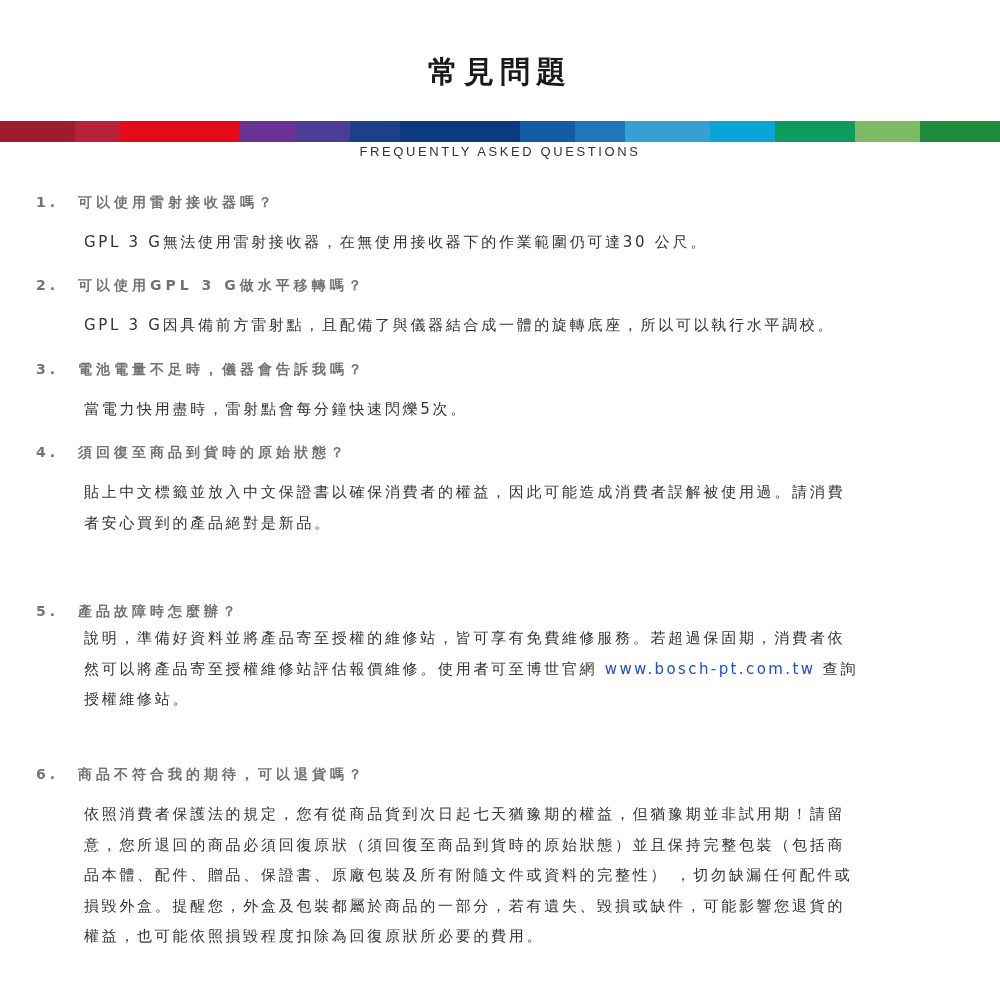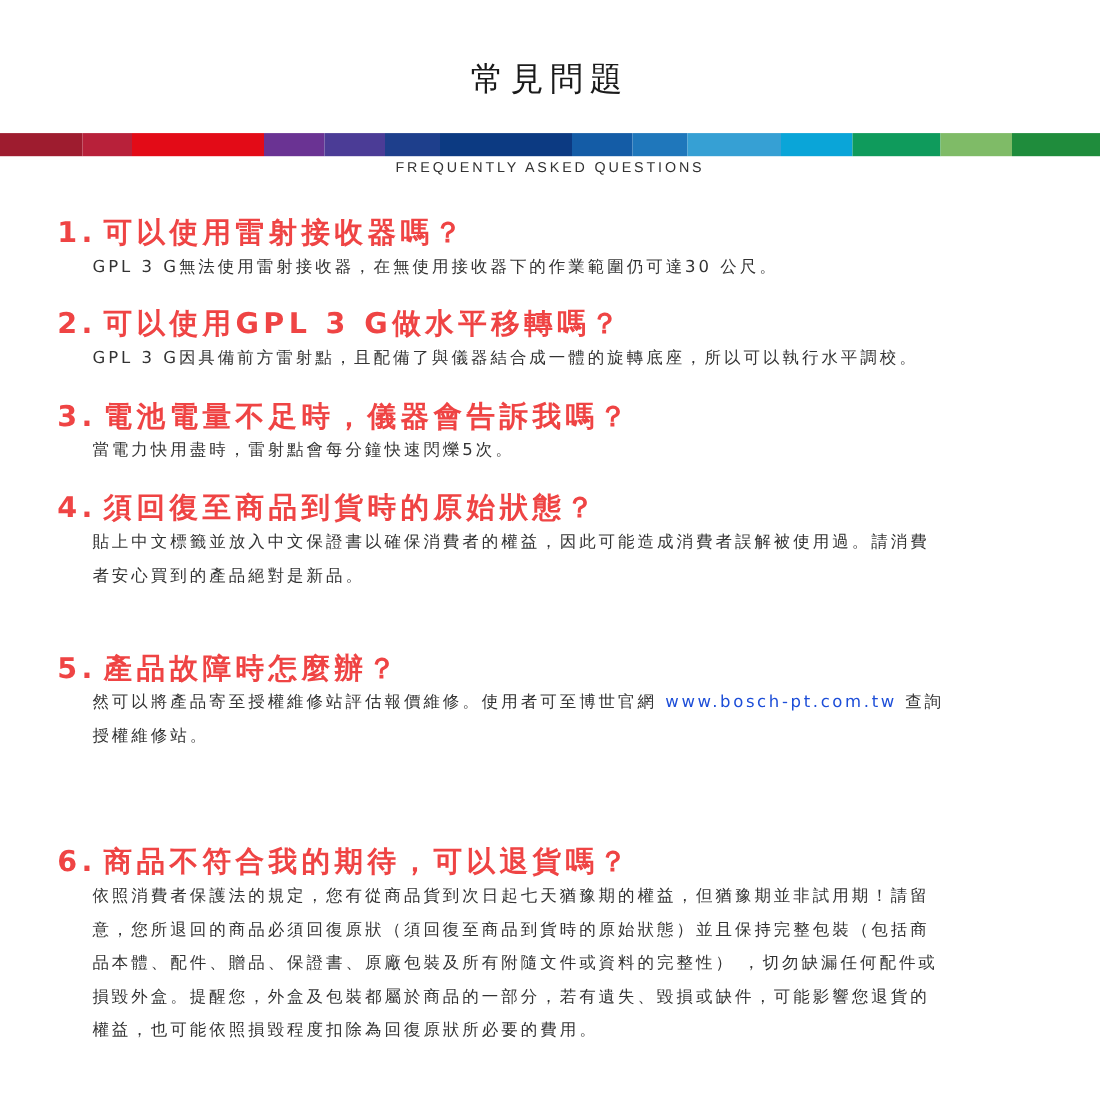--- a/index.html
+++ b/index.html
@@ -1,27 +1,27 @@
 <!DOCTYPE html>
 <html><head>
   <meta charset="utf-8">
   <style>
     html, body { margin: 0; padding: 0; background: #ffffff; }
     body { width: 1000px; height: 1000px; overflow: hidden; position: relative;
            font-family: "DejaVu Sans", "Liberation Sans", sans-serif; color: #222; }
     .header { position: absolute; top: 0; left: 0; width: 1000px; text-align: center; }
     .title { position: absolute; top: 52px; left: 0; width: 1000px; text-align: center;
-             font-size: 30px; letter-spacing: 6px; color: #1a1a1a; font-weight: normal; }
+             font-size: 30px; letter-spacing: 6px; color: #1a1a1a; font-weight: bold; }
     .subtitle { position: absolute; top: 96px; left: 0; width: 1000px; text-align: center;
                 font-size: 13px; letter-spacing: 2.6px; color: #333; font-family: "Liberation Sans", sans-serif; margin-top: 48px; }
     .stripe { position: absolute; top: 121px; left: 0; width: 1000px; height: 21px; display: flex; }
     .stripe .seg { height: 21px; }
     .faq { position: absolute; left: 0; width: 1000px; }
-    .q { position: absolute; left: 36px; font-weight: bold; font-size: 26px; letter-spacing: 4px;
-         color: #ef4444; white-space: nowrap; margin-left: 16px; }
+    .q { position: absolute; left: 36px; font-weight: bold; font-size: 14px; letter-spacing: 4px;
+         color: #737373; white-space: nowrap; }
     .q .num { display: inline-block; width: 42px; }
     .a { position: absolute; left: 84px; width: 890px; font-size: 15px; letter-spacing: 2.7px;
          line-height: 30.5px; color: #333; }
     .a .line { display: block; white-space: nowrap; }
     .link { color: #1d4ed8; letter-spacing: 2.4px; }
   </style>
 </head>
 <body>
 
 <div class="header">
@@ -77,24 +77,25 @@
   <div class="q" style="top:444px">
     <span class="num">4.</span><span>須回復至商品到貨時的原始狀態？</span>
   </div>
   <div class="a" style="top:477px">
     <span class="line">貼上中文標籤並放入中文保證書以確保消費者的權益，因此可能造成消費者誤解被使用過。請消費</span>
     <span class="line">者安心買到的產品絕對是新品。</span>
   </div>
 </div>
 
 <div class="faq">
-  <div class="q" style="top:590px">
+  <div class="q" style="top:603px">
     <span class="num">5.</span><span>產品故障時怎麼辦？</span>
   </div>
   <div class="a" style="top:623px">
+    <span class="line">說明，準備好資料並將產品寄至授權的維修站，皆可享有免費維修服務。若超過保固期，消費者依</span>
     <span class="line"><span>然可以將產品寄至授權維修站評估報價維修。使用者可至博世官網 </span><span class="link">www.bosch-pt.com.tw</span><span> 查詢</span></span>
     <span class="line">授權維修站。</span>
   </div>
 </div>
 
 <div class="faq">
   <div class="q" style="top:766px">
     <span class="num">6.</span><span>商品不符合我的期待，可以退貨嗎？</span>
   </div>
   <div class="a" style="top:799px">

